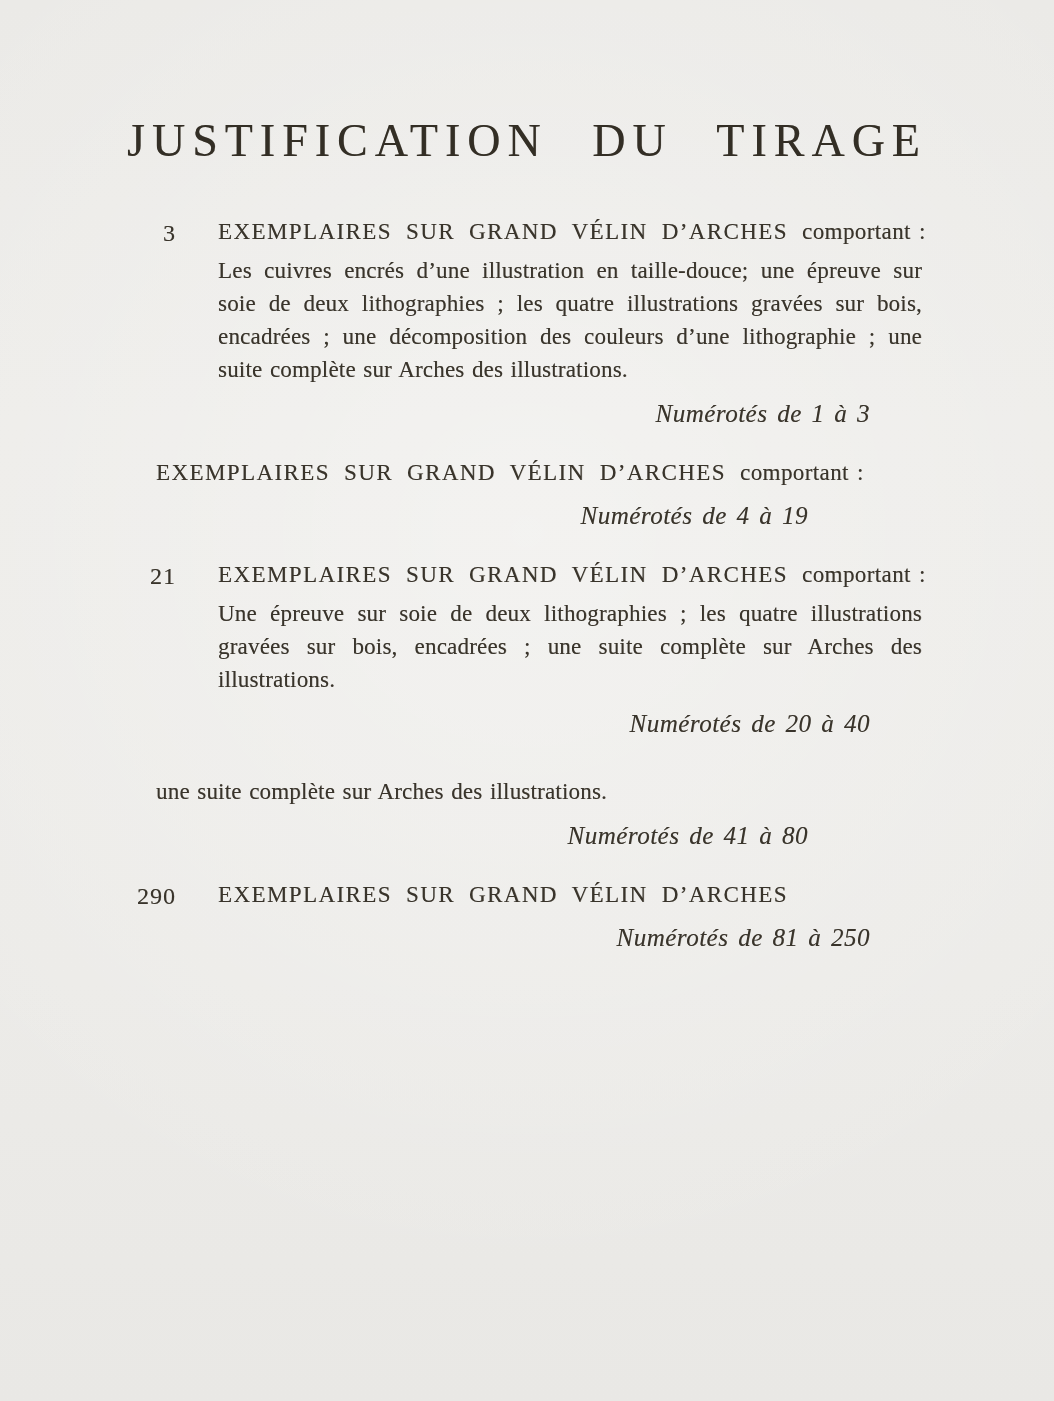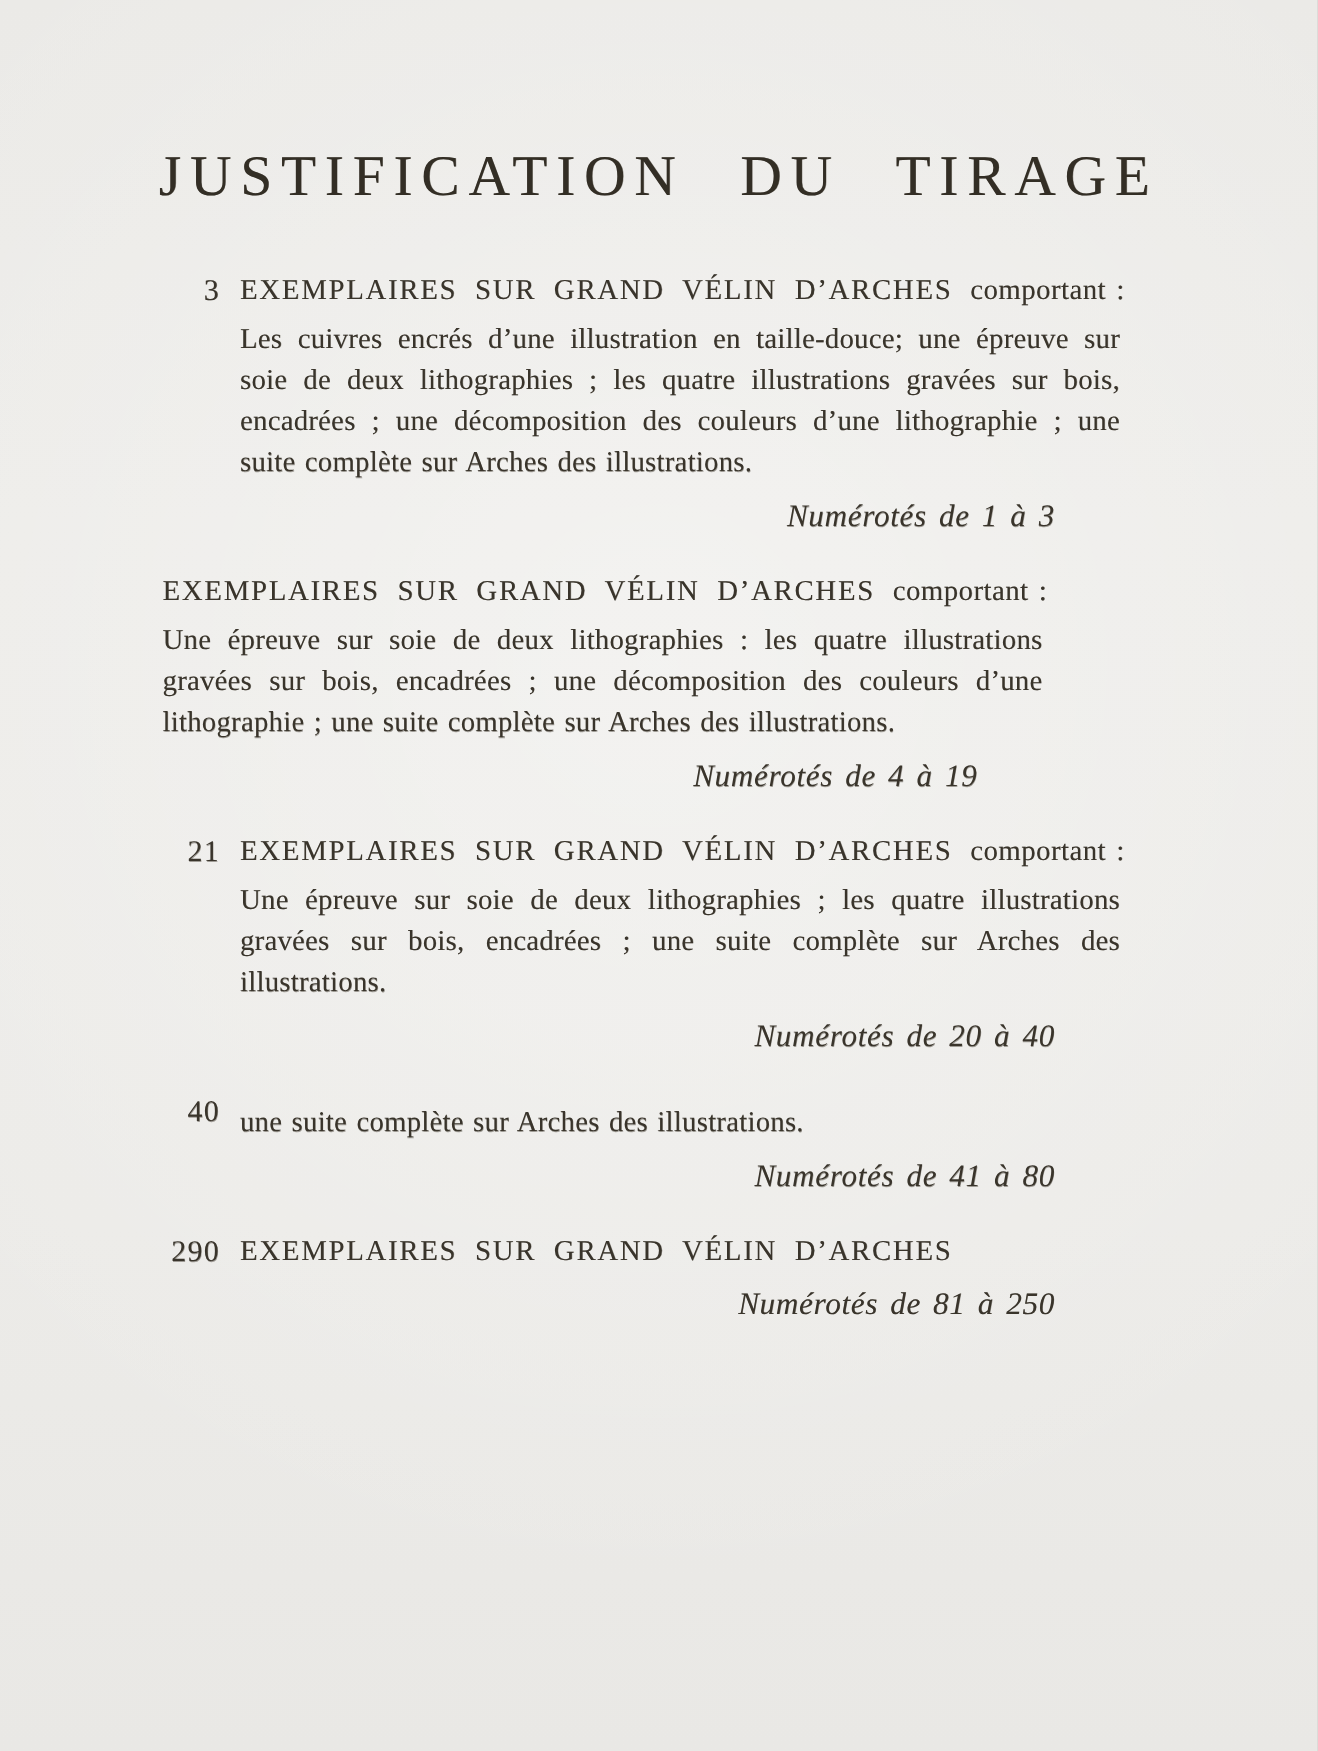--- a/index.html
+++ b/index.html
@@ -44,21 +44,21 @@
     flex: none;
     width: 62px;
     text-align: right;
     font-size: 24px;
     line-height: 30px;
     padding-top: 1px;
     letter-spacing: 1px;
   }
   .entry-text {
     flex: none;
-    margin-left: 16px;
+    margin-left: 42px;
     width: 704px;
   }
   .entry-heading {
     font-size: 23px;
     line-height: 30px;
     letter-spacing: 1.4px;
     word-spacing: 7px;
     white-space: nowrap;
   }
   .entry-heading .suffix {
@@ -99,36 +99,34 @@
       <div class="entry-text">
         <div class="entry-heading"><span>EXEMPLAIRES SUR GRAND VÉLIN D’ARCHES</span> <span class="suffix">comportant :</span></div>
         <div class="entry-body">Les cuivres encrés d’une illustration en taille-douce; une épreuve sur soie de deux lithographies ; les quatre illustrations gravées sur bois, encadrées ; une décomposition des couleurs d’une lithographie ; une suite complète sur Arches des illustrations.</div>
         <div class="entry-numbering">Numérotés de 1 à 3</div>
       </div>
     </div>
 
     <div class="entry">
       <div class="entry-text">
         <div class="entry-heading"><span>EXEMPLAIRES SUR GRAND VÉLIN D’ARCHES</span> <span class="suffix">comportant :</span></div>
-        <div class="entry-body">Une épreuve sur soie de deux lithographies : les quatre illustrations gravées sur bois, encadrées ; une décomposition des couleurs d’une lithographie ; une suite complète sur Arches des illustrations.</div>
         <div class="entry-numbering">Numérotés de 4 à 19</div>
       </div>
     </div>
 
     <div class="entry">
       <div class="entry-num">21</div>
       <div class="entry-text">
         <div class="entry-heading"><span>EXEMPLAIRES SUR GRAND VÉLIN D’ARCHES</span> <span class="suffix">comportant :</span></div>
         <div class="entry-body">Une épreuve sur soie de deux lithographies ; les quatre illustrations gravées sur bois, encadrées ; une suite complète sur Arches des illustrations.</div>
         <div class="entry-numbering">Numérotés de 20 à 40</div>
       </div>
     </div>
 
     <div class="entry">
-      <div class="entry-num">40</div>
       <div class="entry-text">
         <div class="entry-body">une suite complète sur Arches des illustrations.</div>
         <div class="entry-numbering">Numérotés de 41 à 80</div>
       </div>
     </div>
 
     <div class="entry">
       <div class="entry-num">290</div>
       <div class="entry-text">
         <div class="entry-heading"><span>EXEMPLAIRES SUR GRAND VÉLIN D’ARCHES</span></div>

